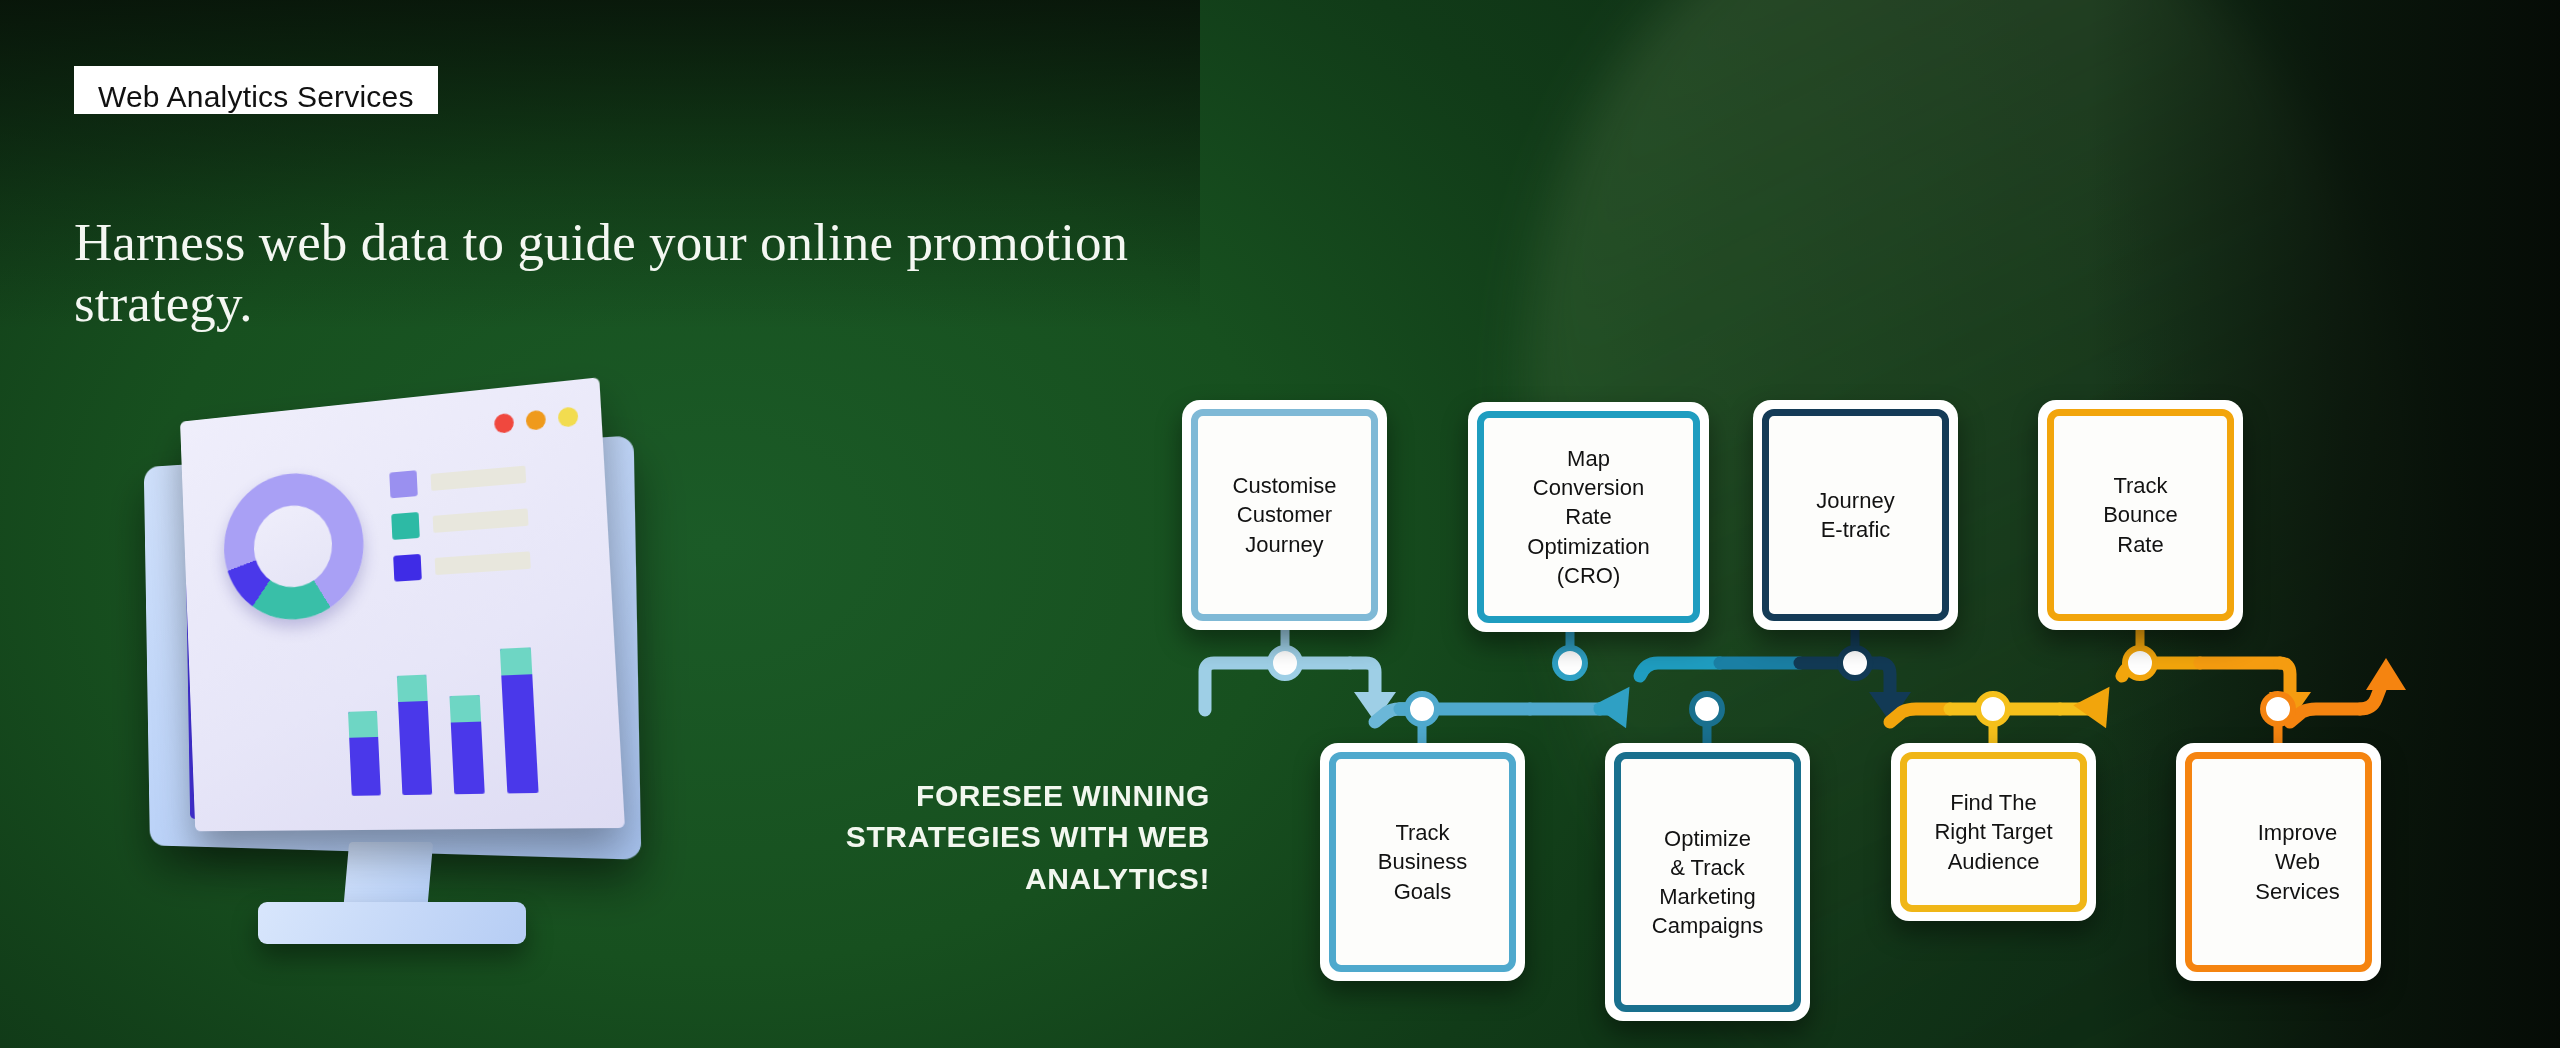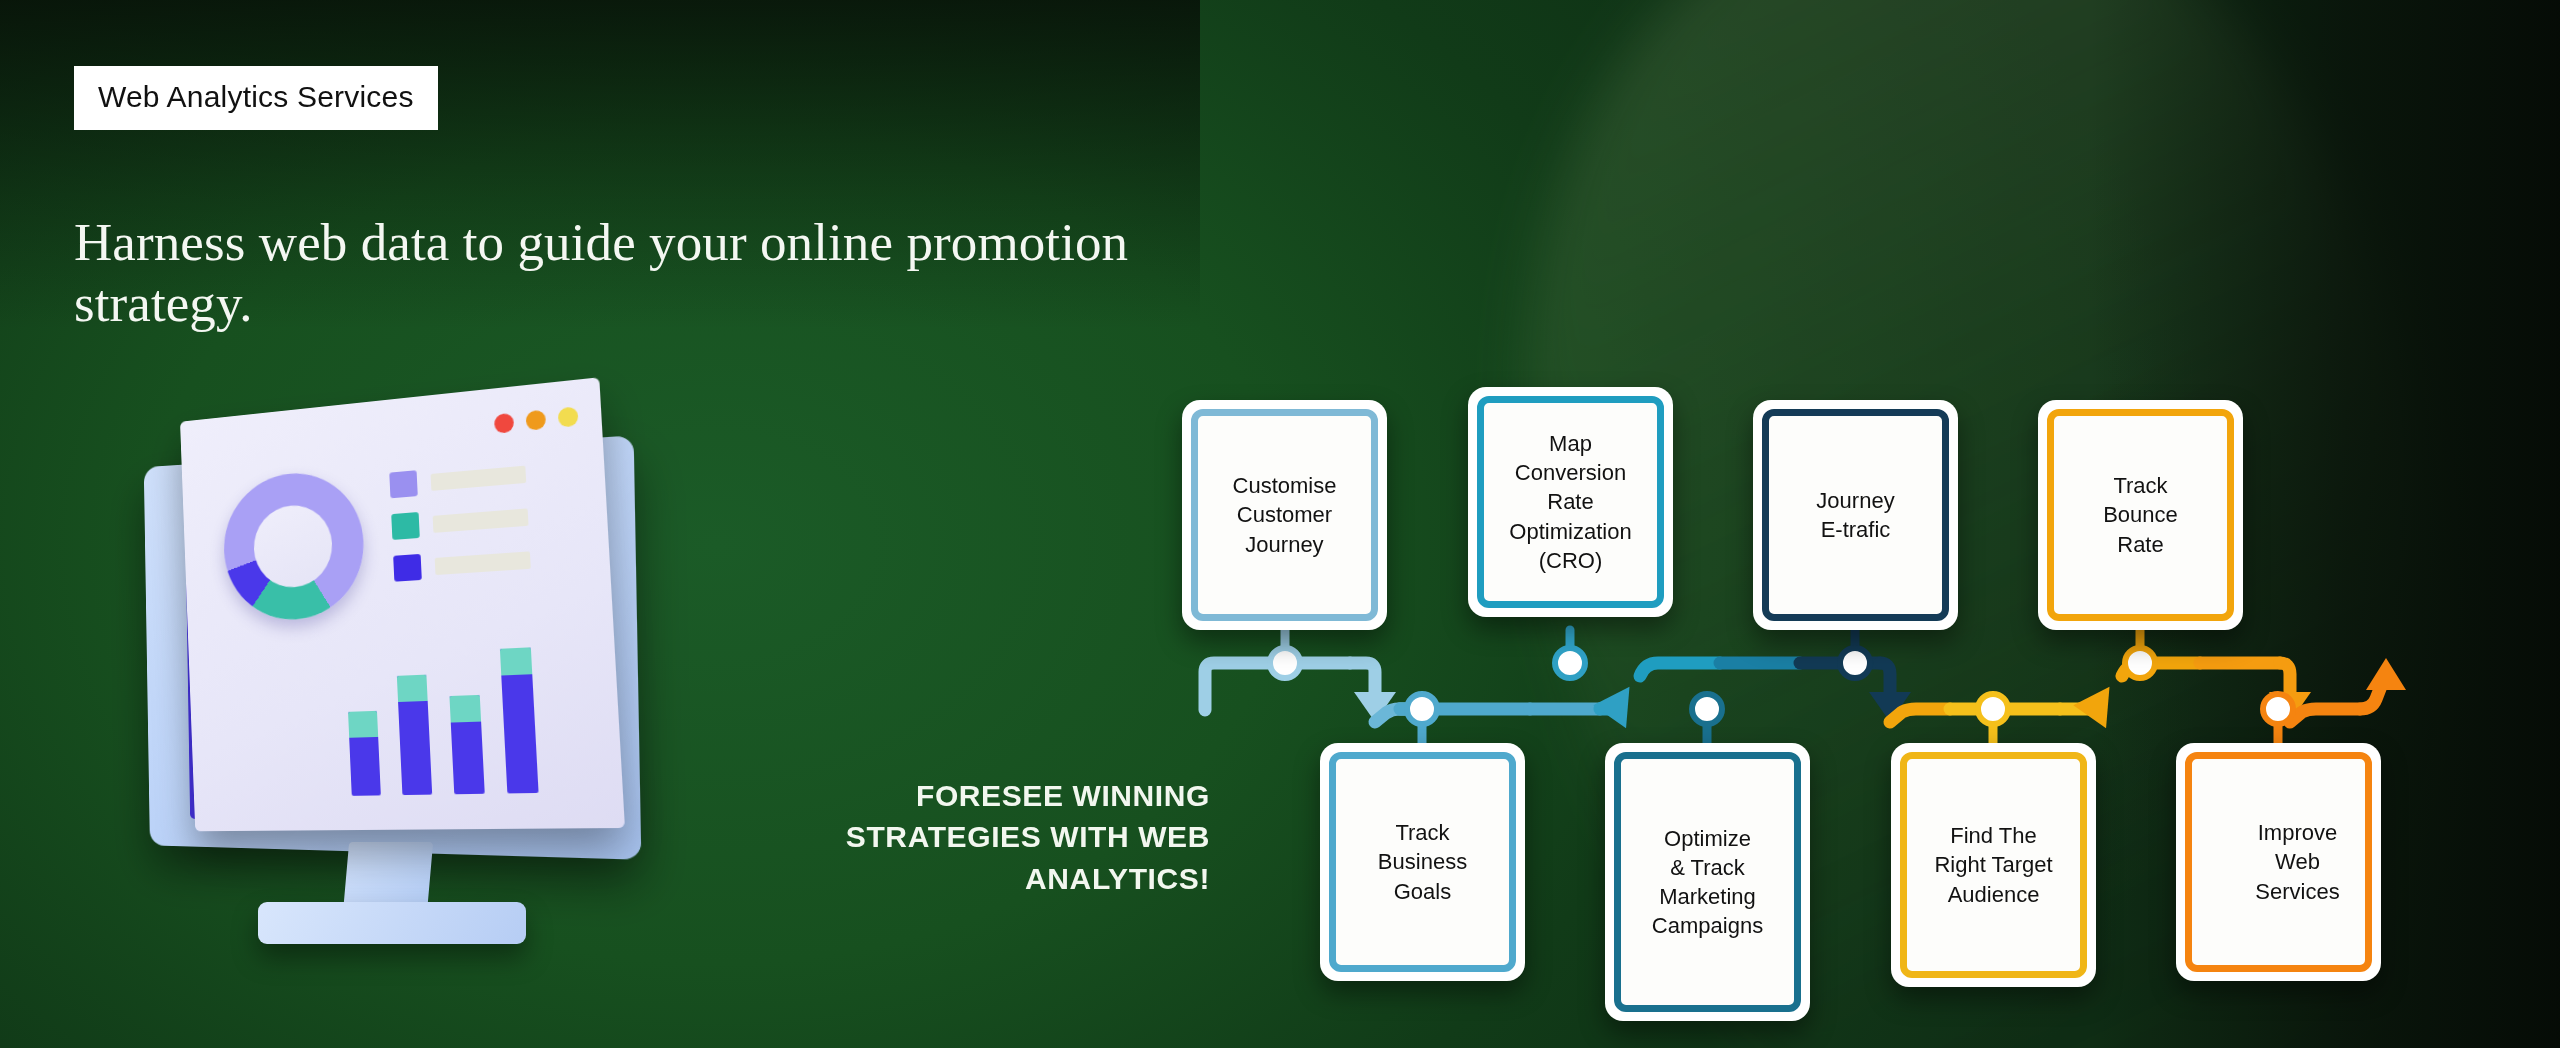--- a/index.html
+++ b/index.html
@@ -50,21 +50,21 @@
   }
 
   
   .badge {
     position: absolute;
     left: 74px; top: 66px;
     background: #ffffff;
     color: #111111;
     font-size: 30px;
     letter-spacing: 0.2px;
-    padding: 14px 24px 16px 24px;
+    padding: 14px 24px 0 24px;
     white-space: nowrap;
   }
   .headline {
     position: absolute;
     left: 74px; top: 212px;
     width: 1150px;
     color: #f4f7f2;
     font-size: 53px;
     line-height: 1.16;
     font-weight: 400;
@@ -312,21 +312,21 @@
     </svg>
 
     <div class="node-box" style="left:1182px; top:400px; width:205px; height:230px;">
       <div class="node-inner" style="border-color:#7fb9d6;">
         <span class="node-label" style="white-space:pre-line;">Customise
 Customer
 Journey</span>
       </div>
     </div>
 
-    <div class="node-box" style="left:1468px; top:387px; width:205px; height:230px;">
+    <div class="node-box" style="left:1468px; top:402px; width:241px; height:230px;">
       <div class="node-inner" style="border-color:#1f9dc0;">
         <span class="node-label" style="white-space:pre-line;">Map
 Conversion
 Rate
 Optimization
 (CRO)</span>
       </div>
     </div>
 
     <div class="node-box" style="left:1753px; top:400px; width:205px; height:230px;">
@@ -354,21 +354,21 @@
 
     <div class="node-box" style="left:1605px; top:743px; width:205px; height:278px;">
       <div class="node-inner" style="border-color:#19708e;">
         <span class="node-label" style="white-space:pre-line;">Optimize
 &amp; Track
 Marketing
 Campaigns</span>
       </div>
     </div>
 
-    <div class="node-box" style="left:1891px; top:743px; width:205px; height:244px;">
+    <div class="node-box" style="left:1891px; top:743px; width:205px; height:178px;">
       <div class="node-inner" style="border-color:#f0b617;">
         <span class="node-label" style="white-space:pre-line;">Find The
 Right Target
 Audience</span>
       </div>
     </div>
 
     <div class="node-box" style="left:2176px; top:743px; width:205px; height:238px;">
       <div class="node-inner" style="border-color:#f58410;padding-left:38px;">
         <span class="node-label" style="white-space:pre-line;">Improve

